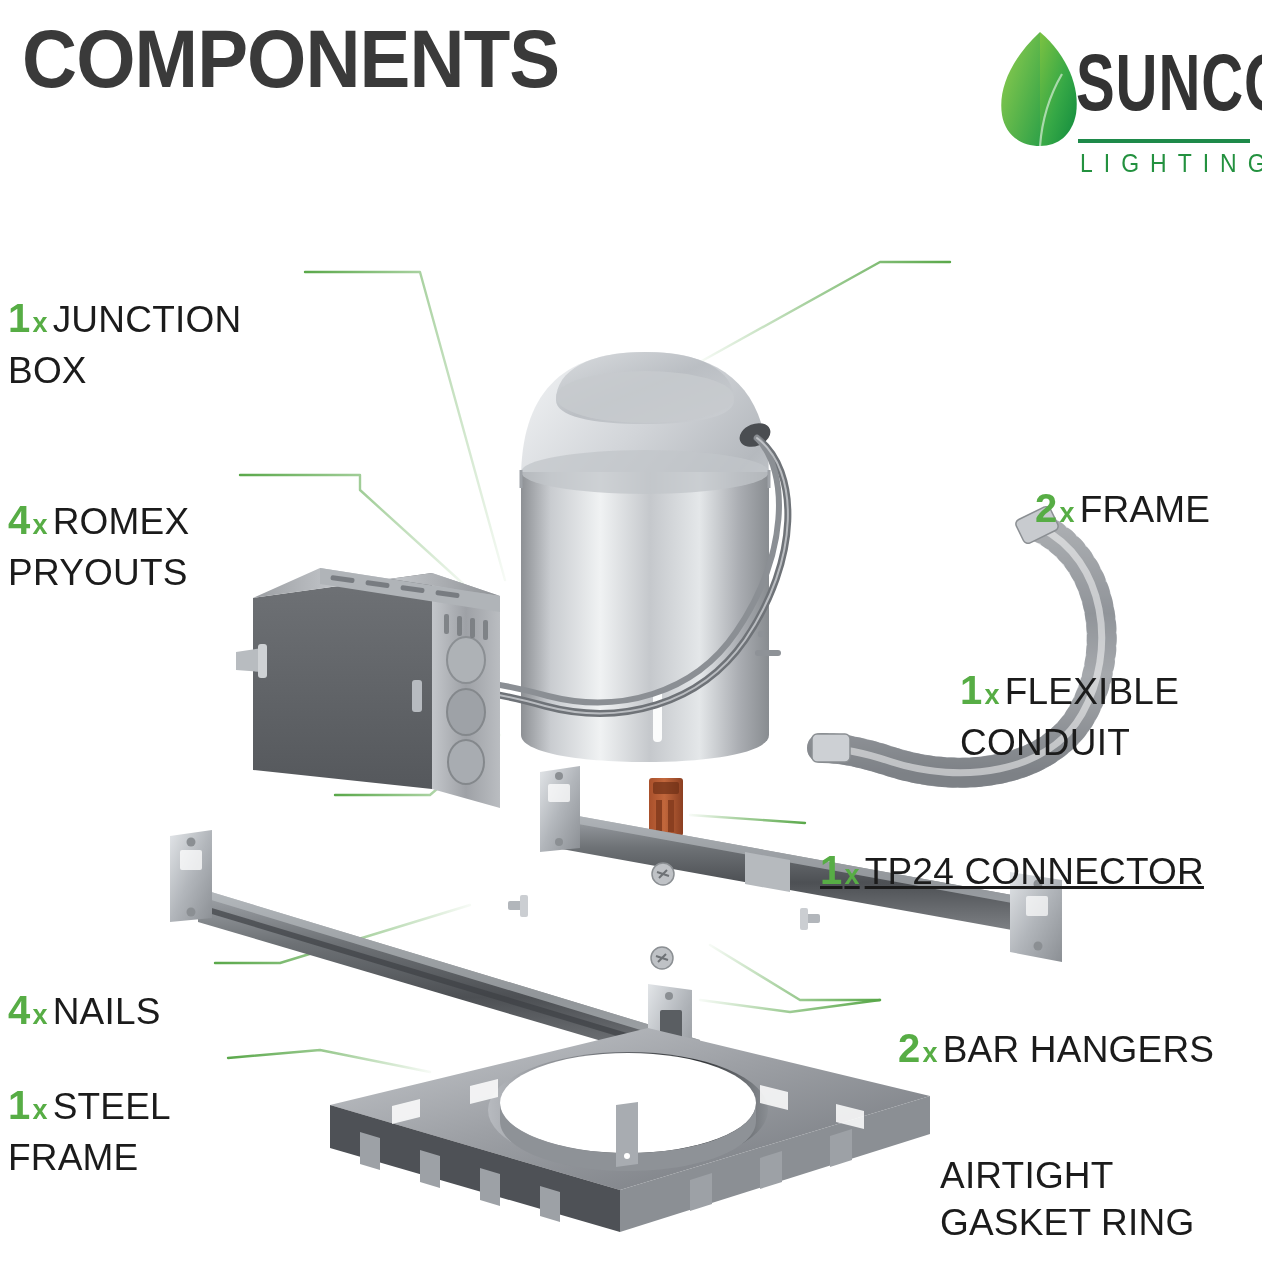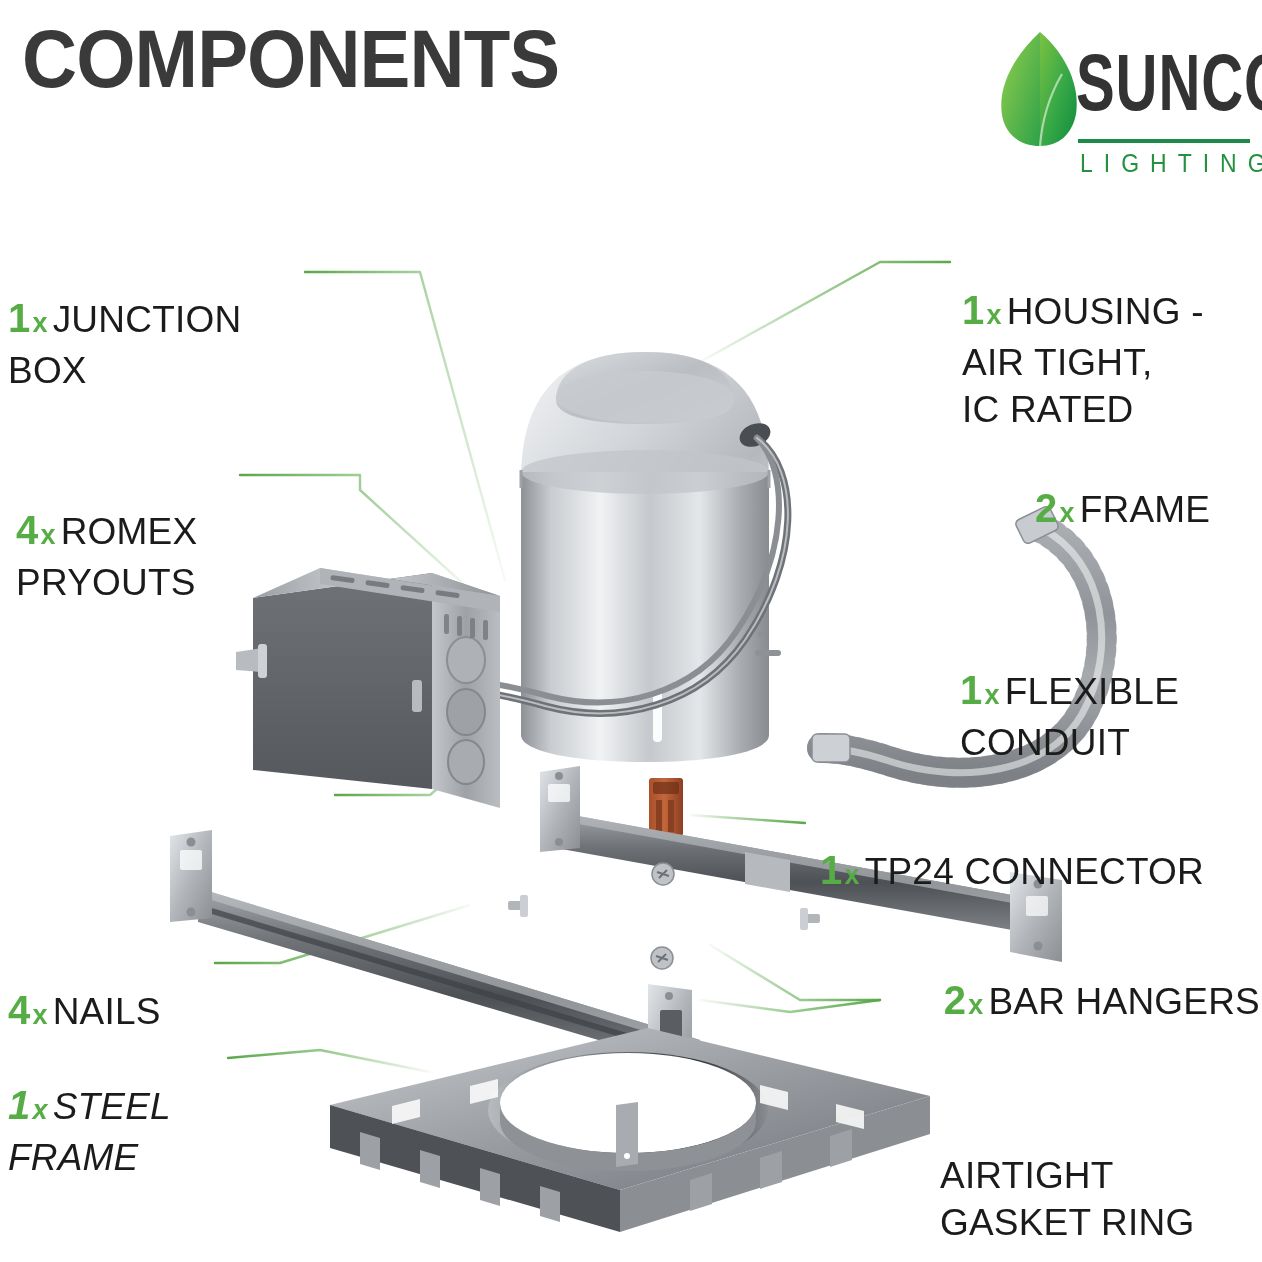--- a/index.html
+++ b/index.html
@@ -358,55 +358,50 @@
       <circle cx="627" cy="1156" r="3" fill="#fff"></circle>
     </g>
 
   </svg>
 
   <div class="callout" style="left:8px; top:248px; width:300px;">
     <span class="qty">1</span><span class="times">x</span><span>JUNCTION
 BOX</span>
   </div>
 
-  <div class="callout" style="left:8px; top:460px; width:300px;margin-left:8px;">
+  <div class="callout" style="left:8px; top:450px; width:300px;">
     <span class="qty">4</span><span class="times">x</span><span>ROMEX
 PRYOUTS</span>
   </div>
 
 
   <div class="callout" style="left:8px; top:940px; width:300px;">
     <span class="qty">4</span><span class="times">x</span><span>NAILS</span>
   </div>
 
-  <div class="callout" style="left:8px; top:1035px; width:300px;font-style:italic;">
+  <div class="callout" style="left:8px; top:1035px; width:300px;">
     <span class="qty">1</span><span class="times">x</span><span>STEEL
 FRAME</span>
   </div>
 
-  <div class="callout" style="left:962px; top:240px; width:298px;">
-    <span class="qty">1</span><span class="times">x</span><span>HOUSING -
-AIR TIGHT,
-IC RATED</span>
-  </div>
 
   <div class="callout" style="left:1035px; top:438px; width:230px;">
     <span class="qty">2</span><span class="times">x</span><span>FRAME</span>
   </div>
 
   <div class="callout right-align" style="left:960px; top:620px; width:300px;">
     <span class="qty">1</span><span class="times">x</span><span>FLEXIBLE
 CONDUIT</span>
   </div>
 
-  <div class="callout" style="left:820px; top:800px; width:440px;">
+  <div class="callout" style="left:820px; top:800px; width:440px;text-decoration:underline;">
     <span class="qty">1</span><span class="times">x</span><span>TP24 CONNECTOR</span>
   </div>
 
-  <div class="callout" style="left:898px; top:930px; width:362px;text-align:right;">
+  <div class="callout" style="left:898px; top:978px; width:362px;">
     <span class="qty">2</span><span class="times">x</span><span>BAR HANGERS</span>
   </div>
 
   <div class="callout right-align" style="left:940px; top:1105px; width:320px;">
     <span>AIRTIGHT
 GASKET RING</span>
   </div>
 
 </div>
 

